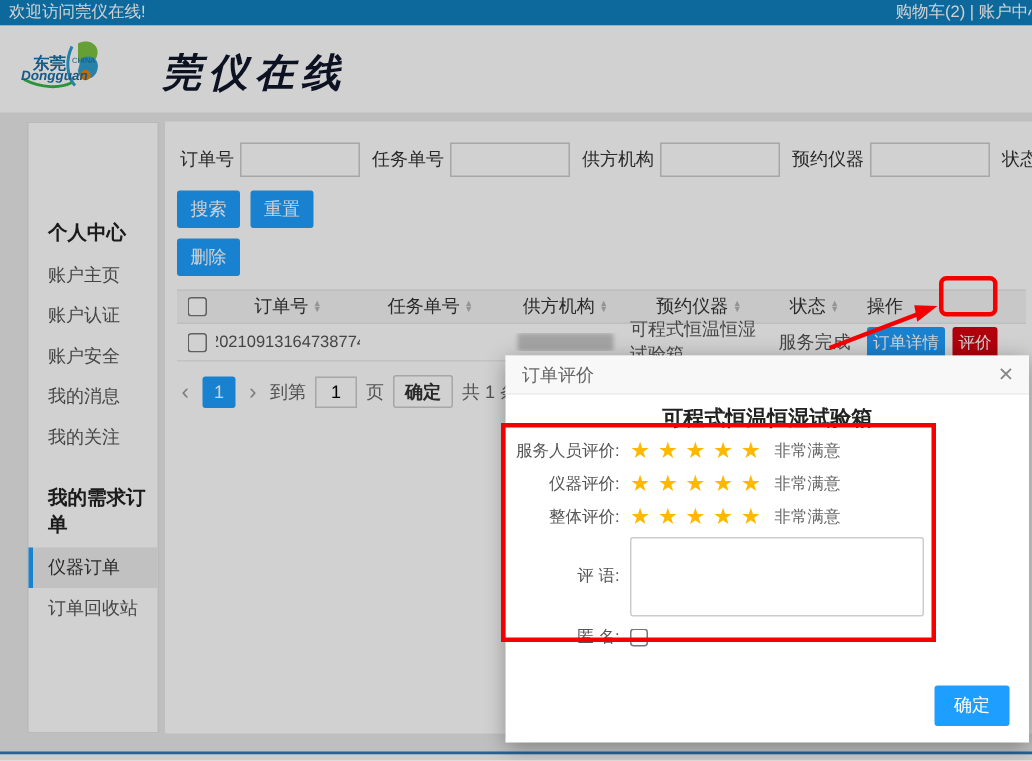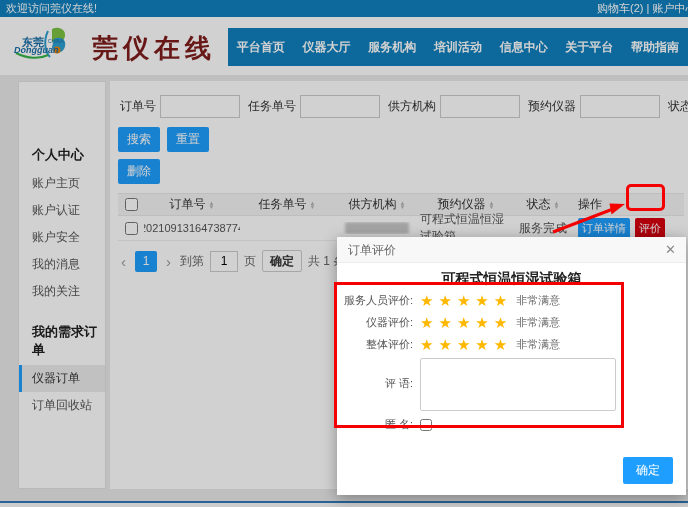--- a/index.html
+++ b/index.html
@@ -13,22 +13,22 @@
   .topbar .userlinks { position:absolute; left:597px; white-space:nowrap; }
   .topbar .userlinks span { cursor:pointer; }
 
   
   .header { position:absolute; top:17px; left:0; width:688px; height:58px; background:#fff; z-index:1; }
   .logo { position:absolute; left:8px; top:6px; width:88px; height:46px; }
   .logo .cn { position:absolute; left:14px; top:12px; font-size:11px; font-weight:bold; color:#1a6fa8; }
   .logo .sub { position:absolute; left:40px; top:15px; font-size:5px; color:#1a6fa8; }
   .logo .en { position:absolute; left:6px; top:22px; font-size:9px; font-style:italic; font-weight:bold; color:#1a6fa8; }
   .logo svg { position:absolute; left:0; top:0; }
-  .sitename { position:absolute; left:92px; top:14px; font-size:26px; font-weight:bold;
-    color:#7f1d1d; letter-spacing:5px; }
+  .sitename { position:absolute; left:108px; top:14px; font-size:26px; font-weight:bold;
+    color:#0f172a; letter-spacing:5px;font-style:italic; }
   .nav { position:absolute; top:11px; left:228px; width:460px; height:38px; background:#1080bf;
     display:flex; align-items:center; justify-content:space-around; }
   .nav .item { color:#fff; font-size:12px; font-weight:bold; cursor:pointer; white-space:nowrap; }
 
   
   .sidebar { position:absolute; left:18px; top:81px; width:88px; height:408px;
     background:#fff; border:1px solid #e2e2e2; padding-top:10px; z-index:1; }
   .sidebar .sec-title { font-size:13px; font-weight:bold; color:#222; padding:6px 0 6px 13px;margin-top:48px; }
   .sidebar .item { font-size:12px; color:#555; padding:5px 0 5px 13px; cursor:pointer; }
   .sidebar .item.active { background:#ececec; border-left:3px solid #1E9FFF; padding-left:10px; color:#333; }
@@ -126,29 +126,20 @@
       <path d="M46 16 C54 12 60 18 56 26 C52 32 44 30 44 24" fill="#2e9fd0"></path>
       <circle cx="49" cy="27" r="3.5" fill="#f08300"></circle>
       <path d="M40 8 C36 16 36 28 42 34" fill="none" stroke="#2e9fd0" stroke-width="2"></path>
       <path d="M8 30 C20 36 32 36 40 32" fill="none" stroke="#35b44a" stroke-width="2"></path>
     </svg>
     <span class="cn">东莞</span>
     <span class="sub">CHINA</span>
     <span class="en">Dongguan</span>
   </div>
   <div class="sitename">莞仪在线</div>
-  <div class="nav">
-    <span class="item">平台首页</span>
-    <span class="item">仪器大厅</span>
-    <span class="item">服务机构</span>
-    <span class="item">培训活动</span>
-    <span class="item">信息中心</span>
-    <span class="item">关于平台</span>
-    <span class="item">帮助指南</span>
-  </div>
 </div>
 
 <div class="sidebar">
   <div class="sec-title">个人中心</div>
   <div class="item">账户主页</div>
   <div class="item">账户认证</div>
   <div class="item">账户安全</div>
   <div class="item">我的消息</div>
   <div class="item">我的关注</div>
   <div class="sec-title sec2">我的需求订单</div>

